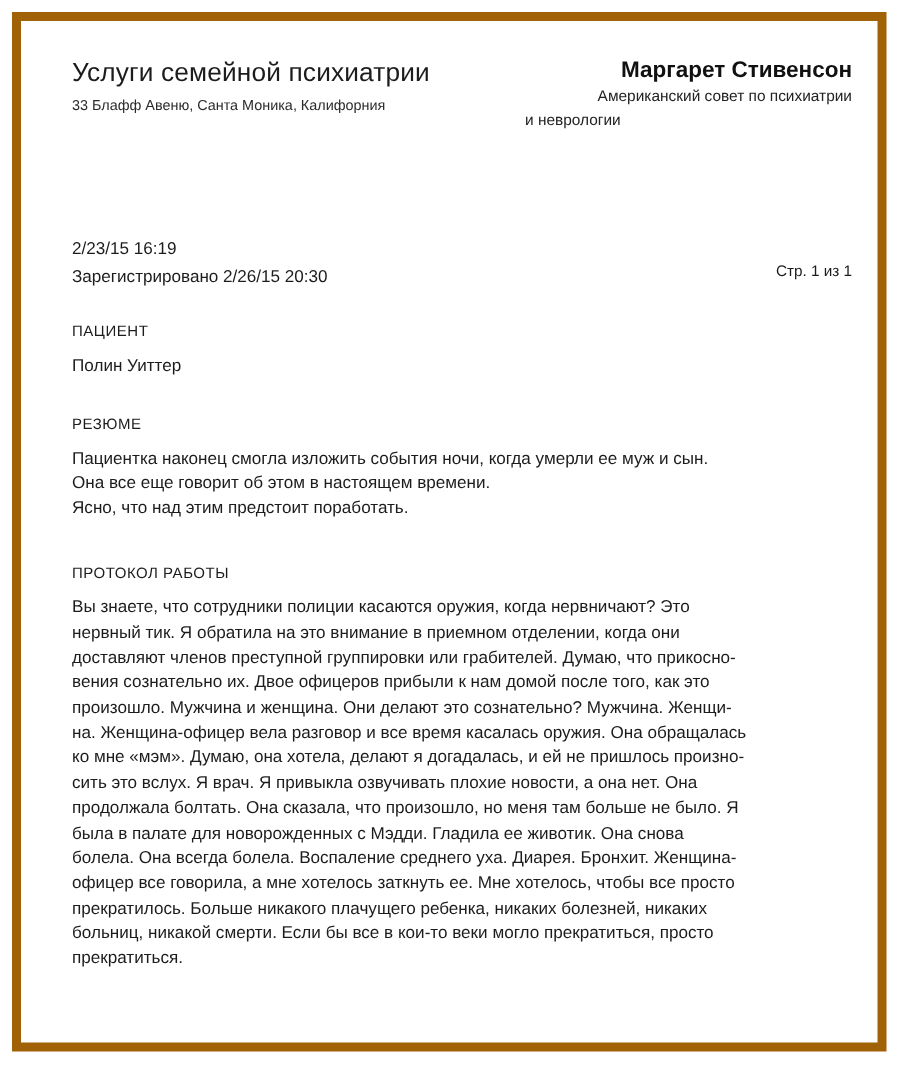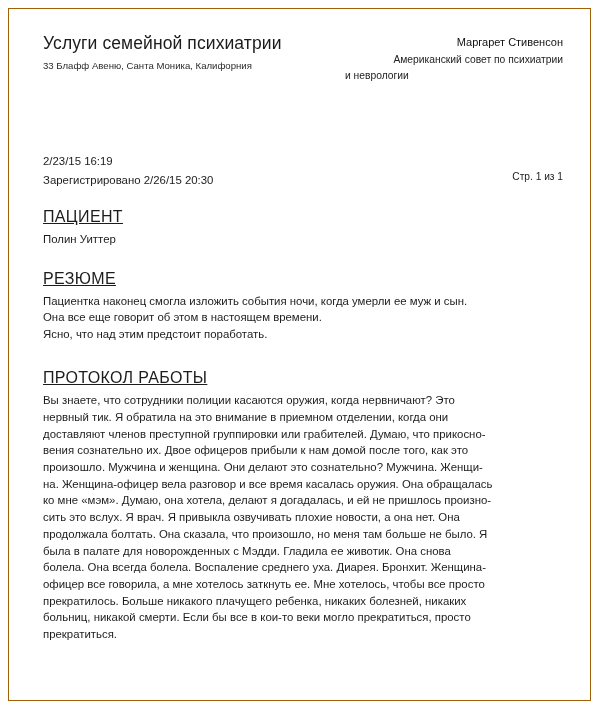--- a/index.html
+++ b/index.html
@@ -16,21 +16,21 @@
     -webkit-font-smoothing: antialiased;
   }
 
   .page {
     position: absolute;
     left: 8px;
     top: 8px;
     width: 583px;
     height: 693px;
     background: #ffffff;
-    border: 1px solid #a16207;
+    border: 6px solid #a16207;
     box-sizing: border-box;
     overflow: hidden;
   }
 
   .doc-body {
     position: absolute;
     left: 34px;
     top: 24px;
     width: 520px;
   }
@@ -63,22 +63,22 @@
     white-space: nowrap;
   }
   .header-right {
     position: absolute;
     right: 0;
     top: 2px;
     width: 218px;
     text-align: right;
   }
   .doctor-name {
-    font-size: 11px;
-    font-weight: normal;
+    font-size: 15px;
+    font-weight: bold;
     color: #111111;
     line-height: 14px;
     white-space: nowrap;
   }
   .doctor-cred {
     font-size: 10.3px;
     font-weight: 400;
     color: #222222;
     line-height: 15.5px;
     margin-top: 3px;
@@ -115,28 +115,27 @@
 
   
   .section {
     margin-top: 19px;
   }
   .section.patient { margin-top: 19px; }
   .section.summary { margin-top: 24px; }
   .section.notes   { margin-top: 28px; }
 
   .section-heading {
-    font-size: 16px;
+    font-size: 10px;
     font-weight: 400;
     color: #1c1c1c;
     letter-spacing: 0.35px;
     line-height: 15px;
     margin-bottom: 7px;
     white-space: nowrap;
-    text-decoration: underline;
   }
   .patient-name {
     font-size: 11.4px;
     color: #1c1c1c;
     line-height: 16px;
   }
   .text-lines {
     font-size: 11.4px;
     color: #1c1c1c;
     line-height: 16.4px;

